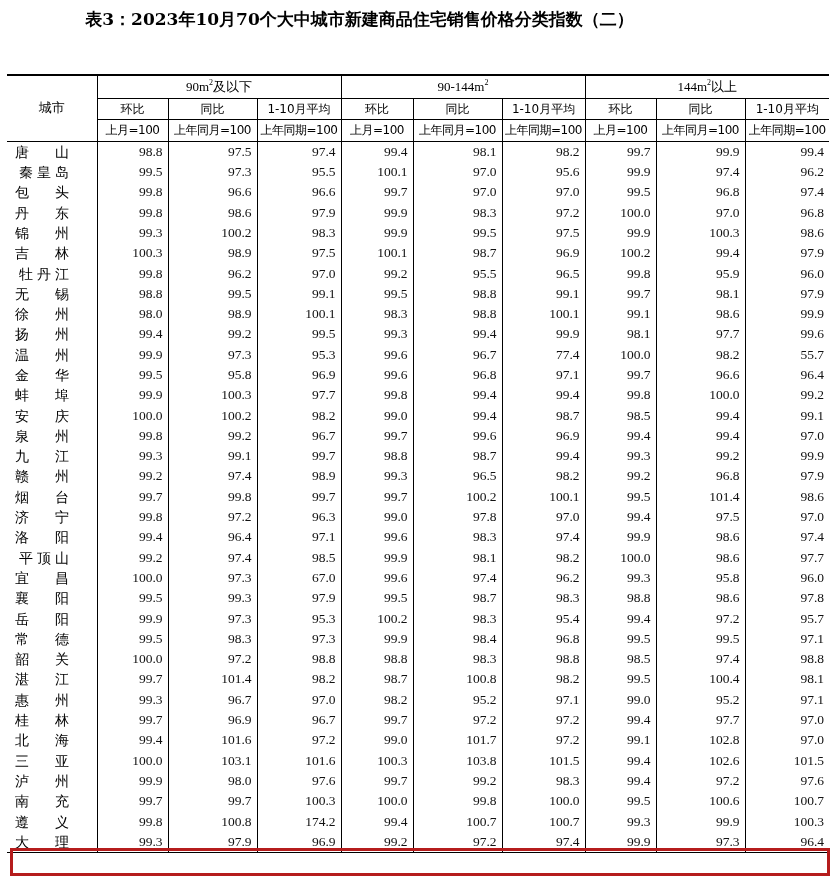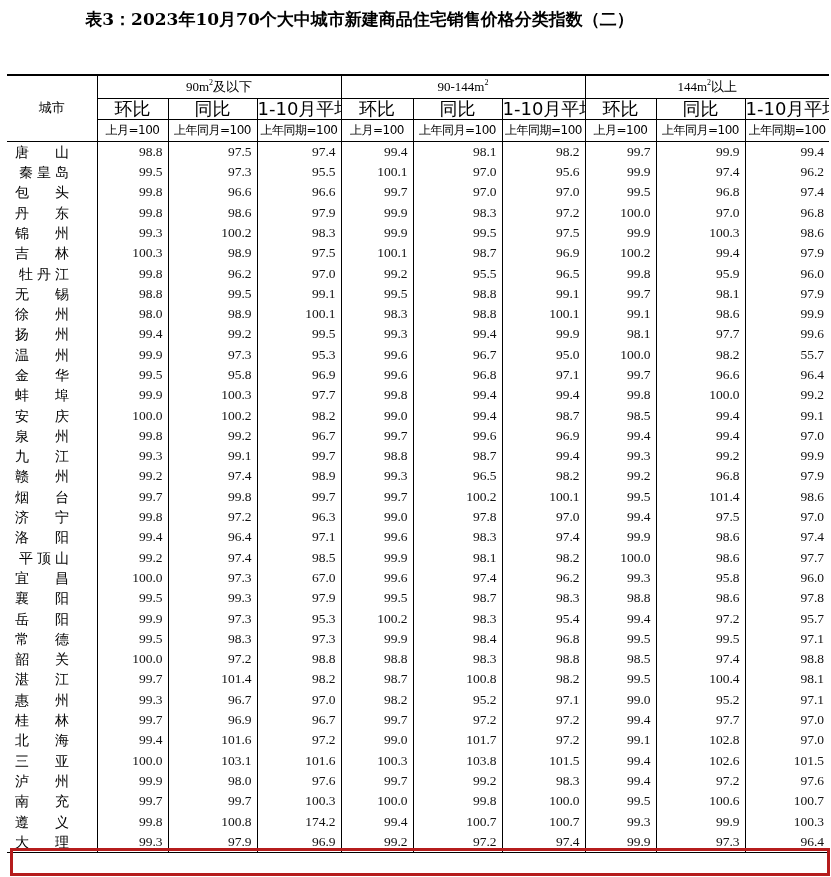--- a/index.html
+++ b/index.html
@@ -1,21 +1,21 @@
 <!DOCTYPE html>
 <html><head>
 <meta charset="utf-8">
 <style>
   html, body { margin:0; padding:0; background:#fff; }
   body { width:831px; height:877px; position:relative; overflow:hidden; font-family:"Liberation Serif","DejaVu Serif",serif; color:#000; }
   .title { position:absolute; left:0; top:8px; width:719px; text-align:center; font-size:17px; font-weight:bold; font-family:"DejaVu Serif","Liberation Serif",serif; letter-spacing:0px; }
   table { position:absolute; left:7px; top:74px; border-collapse:collapse; table-layout:fixed; width:822px; }
   td, th { padding:0; font-weight:normal; font-size:13px; height:20.3px; line-height:20px; white-space:nowrap; overflow:hidden; }
   thead tr.top th { border-top:2px solid #000; }
-  th { text-align:center; font-family:"DejaVu Sans","Liberation Sans",sans-serif; font-size:18px; }
+  th { text-align:center; font-family:"DejaVu Sans","Liberation Sans",sans-serif; font-size:12px; }
   th.grp { font-family:"Liberation Serif",serif; font-size:13px; height:22px; line-height:22px;margin-top:16px; }
   th.unit { font-family:"DejaVu Sans","Liberation Sans",sans-serif; font-size:12px; letter-spacing:-0.5px; }
   th.city { font-size:13px;margin-top:37px; }
   .bl { border-left:1px solid #000; }
   .bb { border-bottom:1px solid #000; }
   td.num { text-align:right; padding-right:5px; font-size:13.5px; color:#111; }
   td.cityname { font-family:"DejaVu Sans","Liberation Sans",sans-serif; font-size:14px; padding-left:8px; }
   td.cityname span.c1 { display:inline-block; width:40px; }
   td.cityname span.c3 { display:inline-block; letter-spacing:4px; padding-left:4px; }
   sup { font-size:8px; vertical-align:6px; line-height:0; }
@@ -191,21 +191,21 @@
         <td class="num bl">97.7</td>
         <td class="num bl">99.6</td>
       </tr>
       <tr>
         <td class="cityname"><span class="c1">温</span><span>州</span></td>
         <td class="num bl">99.9</td>
         <td class="num bl">97.3</td>
         <td class="num bl">95.3</td>
         <td class="num bl">99.6</td>
         <td class="num bl">96.7</td>
-        <td class="num bl">95.0</td>
+        <td class="num bl">77.4</td>
         <td class="num bl">100.0</td>
         <td class="num bl">98.2</td>
         <td class="num bl">55.7</td>
       </tr>
       <tr>
         <td class="cityname"><span class="c1">金</span><span>华</span></td>
         <td class="num bl">99.5</td>
         <td class="num bl">95.8</td>
         <td class="num bl">96.9</td>
         <td class="num bl">99.6</td>

